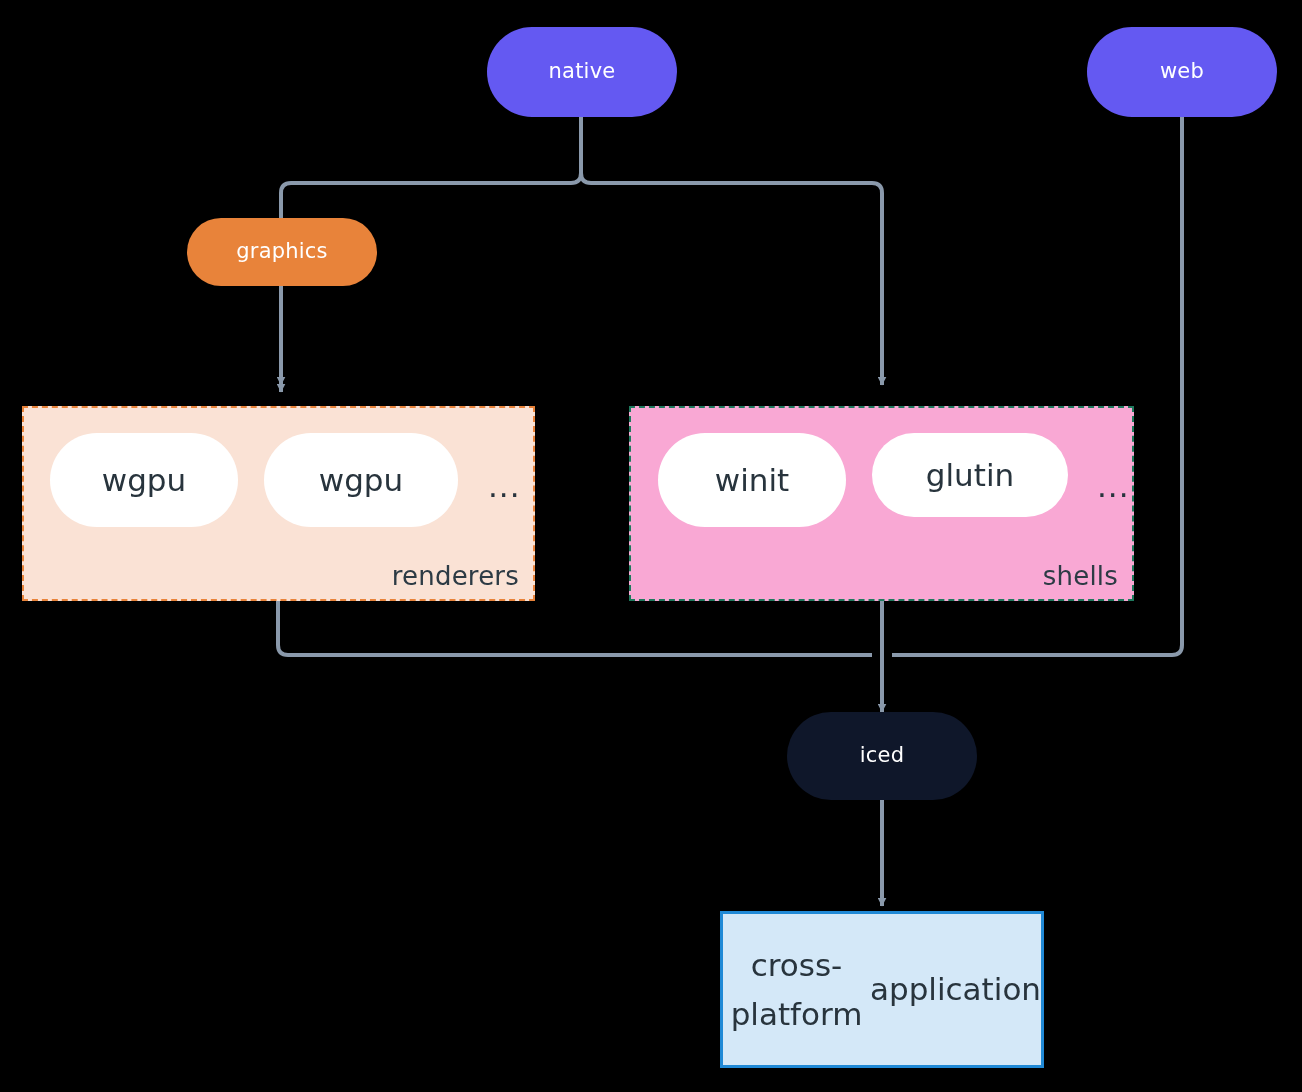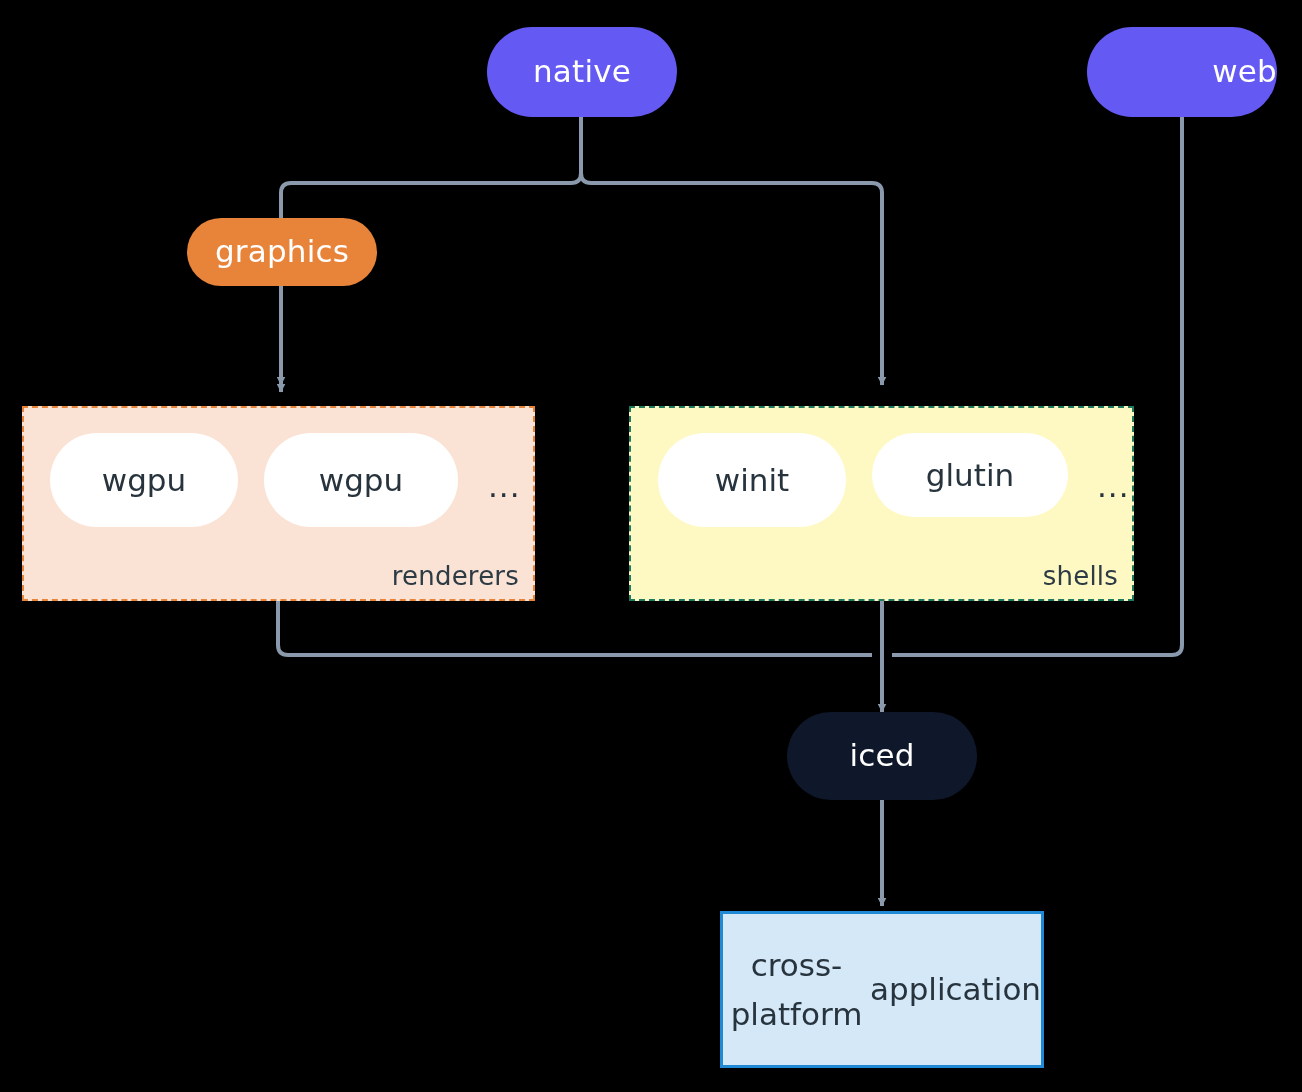--- a/index.html
+++ b/index.html
@@ -38,40 +38,40 @@
     box-sizing: border-box;
     text-align: center;
     line-height: 1.22;
     white-space: nowrap;
   }
 
   
   .pill {
     border-radius: 9999px;
     color: #ffffff;
-    font-size: 31px;
+    font-size: 21px;
     font-weight: 400;
     letter-spacing: 0.2px;
   }
   .pill-native  { background: #6459f2; }
-  .pill-web     { background: #6459f2; justify-content: flex-end; }
+  .pill-web     { background: #6459f2; }
   .pill-graphics{ background: #e8833a; }
   .pill-iced    { background: #0f172a; }
 
   
   .group {
     position: absolute;
     box-sizing: border-box;
   }
   .group-renderers {
     background: #fae2d5;
     border: 2px dashed #e8833a;
   }
   .group-shells {
-    background: #fef9c3;
+    background: #f9a8d4;
     border: 2px dashed #1f7a5e;
   }
   .group-label {
     position: absolute;
     right: 14px;
     bottom: 8px;
     font-size: 26px;
     color: #2d3b45;
     letter-spacing: 0.2px;
   }

